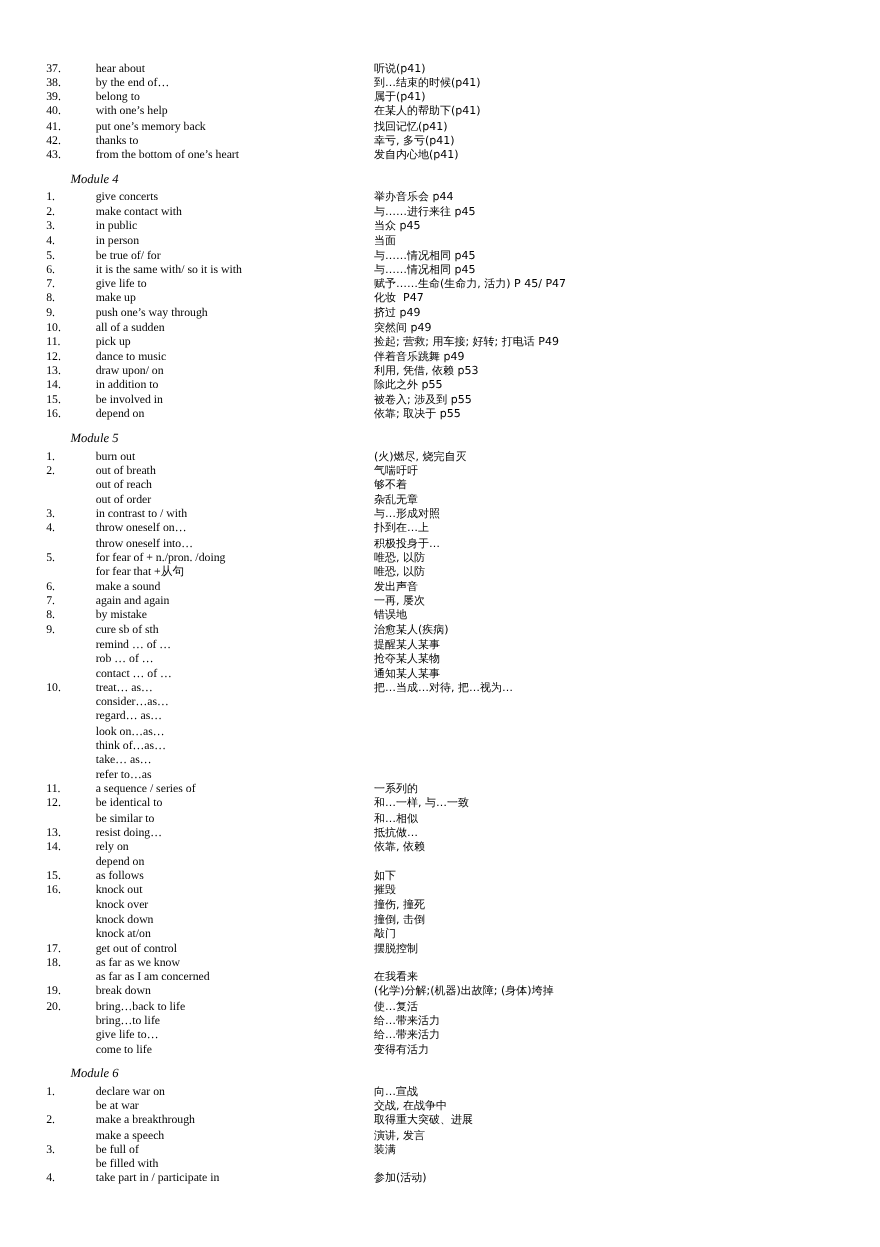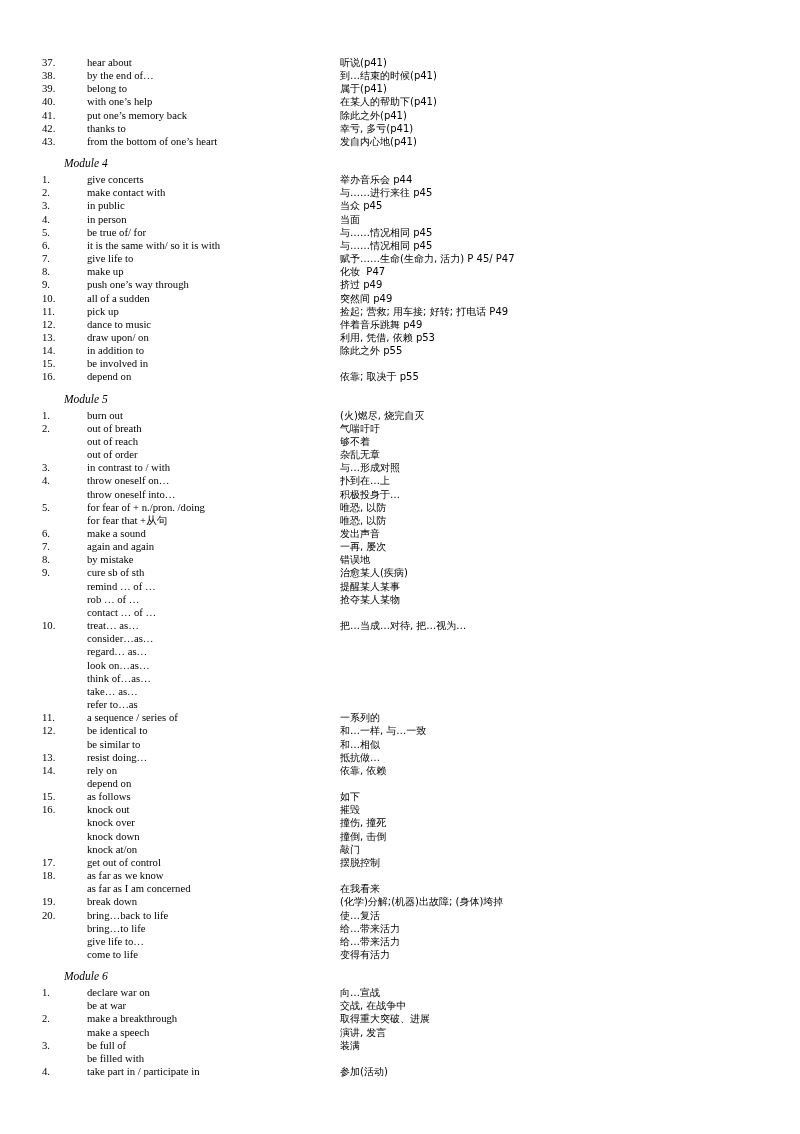--- a/index.html
+++ b/index.html
@@ -79,21 +79,21 @@
         <div class="cn">属于(p41)</div>
       </div>
       <div class="row">
         <div class="num">40.</div>
         <div class="en">with one’s help</div>
         <div class="cn">在某人的帮助下(p41)</div>
       </div>
       <div class="row">
         <div class="num">41.</div>
         <div class="en">put one’s memory back</div>
-        <div class="cn">除此之外(p41)</div>
+        <div class="cn">找回记忆(p41)</div>
       </div>
       <div class="row">
         <div class="num">42.</div>
         <div class="en">thanks to</div>
         <div class="cn">幸亏, 多亏(p41)</div>
       </div>
       <div class="row">
         <div class="num">43.</div>
         <div class="en">from the bottom of one’s heart</div>
         <div class="cn">发自内心地(p41)</div>
@@ -165,20 +165,21 @@
         <div class="cn">利用, 凭借, 依赖 p53</div>
       </div>
       <div class="row">
         <div class="num">14.</div>
         <div class="en">in addition to</div>
         <div class="cn">除此之外 p55</div>
       </div>
       <div class="row">
         <div class="num">15.</div>
         <div class="en">be involved in</div>
+        <div class="cn">被卷入; 涉及到 p55</div>
       </div>
       <div class="row">
         <div class="num">16.</div>
         <div class="en">depend on</div>
         <div class="cn">依靠; 取决于 p55</div>
       </div>
       <div class="module-head">Module 5</div>
       <div class="row">
         <div class="num">1.</div>
         <div class="en">burn out</div>
@@ -250,20 +251,21 @@
         <div class="cn">提醒某人某事</div>
       </div>
       <div class="row">
         <div class="num"></div>
         <div class="en">rob … of …</div>
         <div class="cn">抢夺某人某物</div>
       </div>
       <div class="row">
         <div class="num"></div>
         <div class="en">contact … of …</div>
+        <div class="cn">通知某人某事</div>
       </div>
       <div class="row">
         <div class="num">10.</div>
         <div class="en">treat… as…</div>
         <div class="cn">把…当成…对待, 把…视为…</div>
       </div>
       <div class="row">
         <div class="num"></div>
         <div class="en">consider…as…</div>
         <div class="cn"></div>

